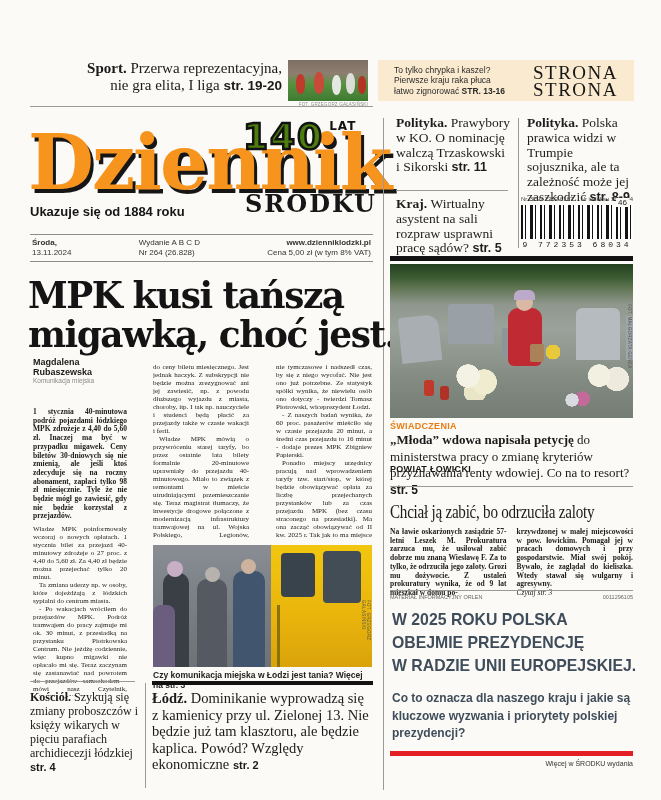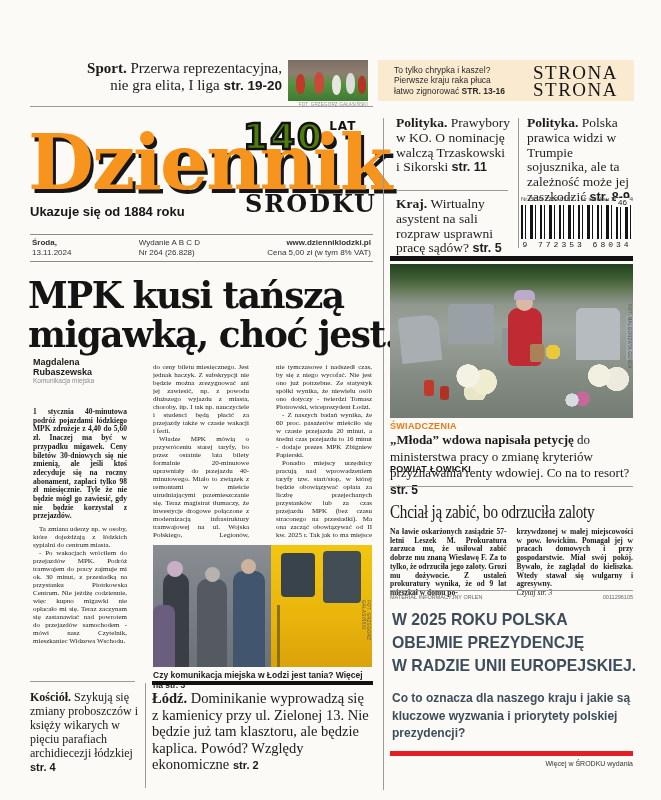--- a/index.html
+++ b/index.html
@@ -152,20 +152,21 @@
   <div class="abs headline">
     <div>MPK kusi tańszą</div>
     <div>migawką, choć jest…</div>
   </div>
   <div class="abs byline-block sans">
     <div class="byline">Magdalena Rubaszewska</div>
     <div class="beat">Komunikacja miejska</div>
   </div>
   <div class="abs bodycol" style="left:33px;top:408px;width:94px;height:288px">
     <p class="lede">1 stycznia 40-minutowa podróż pojazdami łódzkiego MPK zdrożeje z 4,40 do 5,60 zł. Inaczej ma być w przypadku migawek. Ceny biletów 30-dniowych się nie zmienią, ale jeśli ktoś zdecyduje się na roczny abonament, zapłaci tylko 98 zł miesięcznie. Tyle że nie będzie mógł go zawiesić, gdy nie będzie korzystał z przejazdów.</p>
+    <p class="first">Władze MPK poinformowały wczoraj o nowych opłatach. 1 stycznia bilet za przejazd 40-minutowy zdrożeje o 27 proc. z 4,40 do 5,60 zł. Za 4,40 zł będzie można przejechać tylko 20 minut.</p>
     <p>Ta zmiana uderzy np. w osoby, które dojeżdżają z łódzkich sypialni do centrum miasta.</p>
     <p>- Po wakacjach wróciłem do przejazdów MPK. Podróż tramwajem do pracy zajmuje mi ok. 30 minut, z przesiadką na przystanku Piotrkowska Centrum. Nie jeżdżę codziennie, więc kupno migawki nie opłacało mi się. Teraz zaczynam się zastanawiać nad powrotem do przejazdów samochodem - mówi nasz Czytelnik, mieszkaniec Widzewa Wschodu.</p>
 
   </div>
   <div class="abs bodycol" style="left:153px;top:363px;width:96px;height:178px">
     <p class="first">do ceny biletu miesięcznego. Jest jednak haczyk. Z subskrypcji nie będzie można zrezygnować ani jej zawiesić, np. z powodu dłuższego wyjazdu z miasta, choroby, itp. I tak np. nauczyciele i studenci będą płacić za przejazdy także w czasie wakacji i ferii.</p>
     <p>Władze MPK mówią o przywróceniu starej taryfy, bo przez ostatnie lata bilety formalnie 20-minutowe uprawniały do przejazdu 40-minutowego. Miało to związek z remontami w mieście utrudniającymi przemieszczanie się. Teraz magistrat tłumaczy, że inwestycje drogowe połączone z modernizacją infrastruktury tramwajowej na ul. Wojska Polskiego, Legionów, Cmentarnej, pl. Wolności, Północnej i Przybyszewskiego już się kończą.</p>
 
   </div>
   <div class="abs bodycol" style="left:276px;top:363px;width:96px;height:178px">

